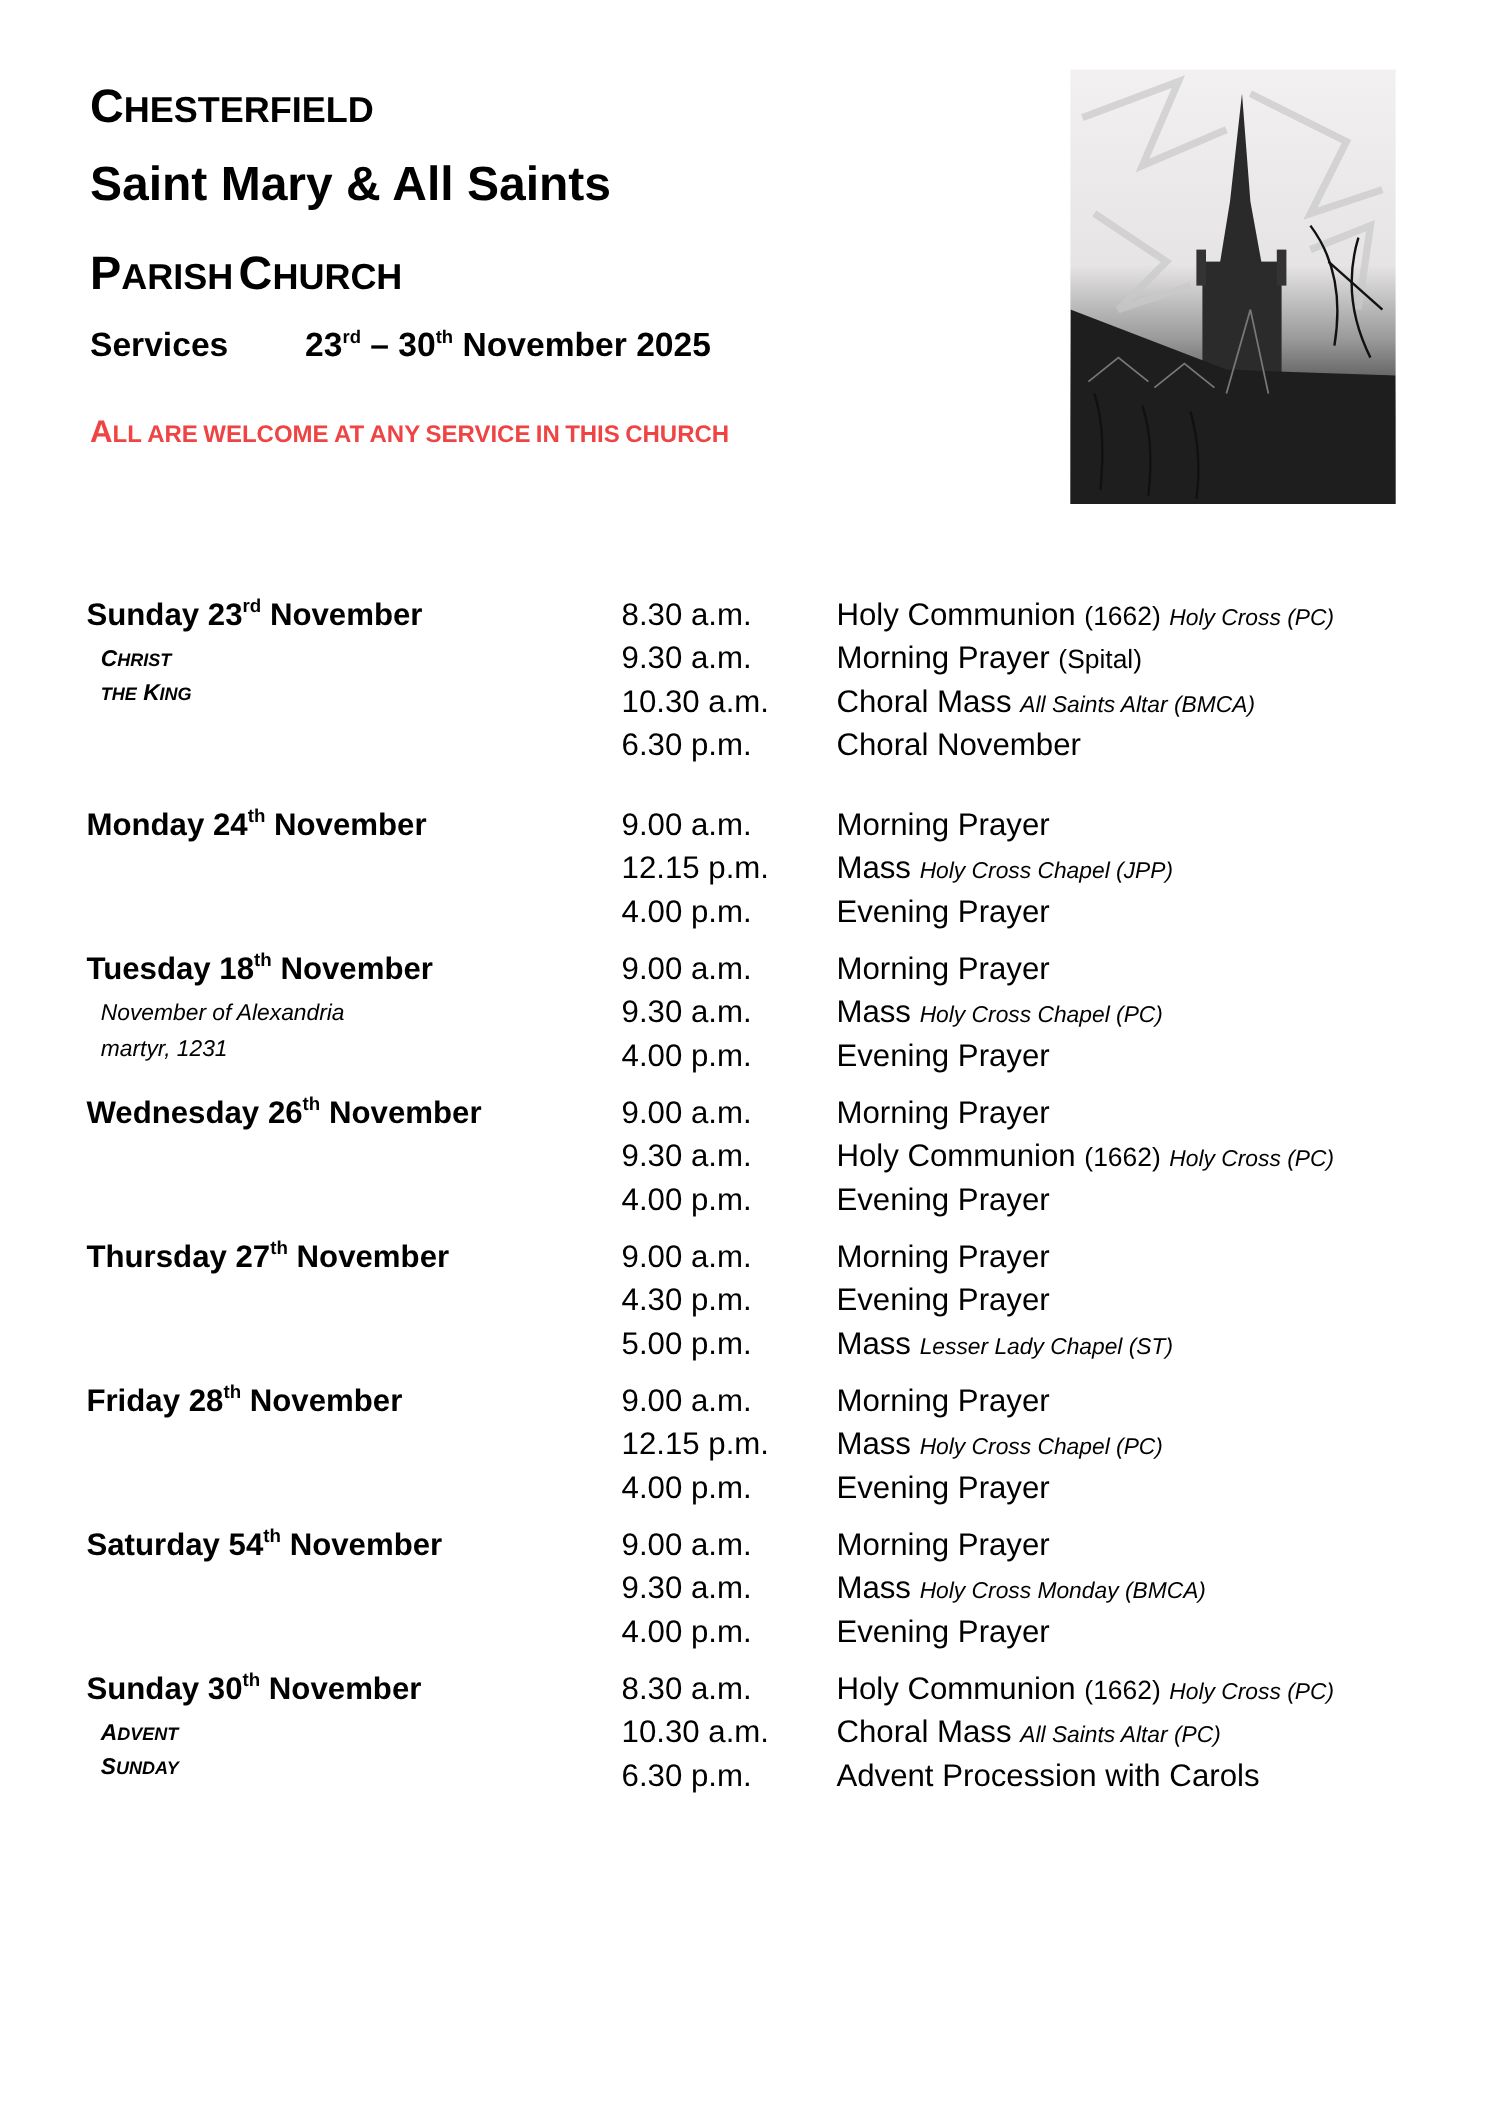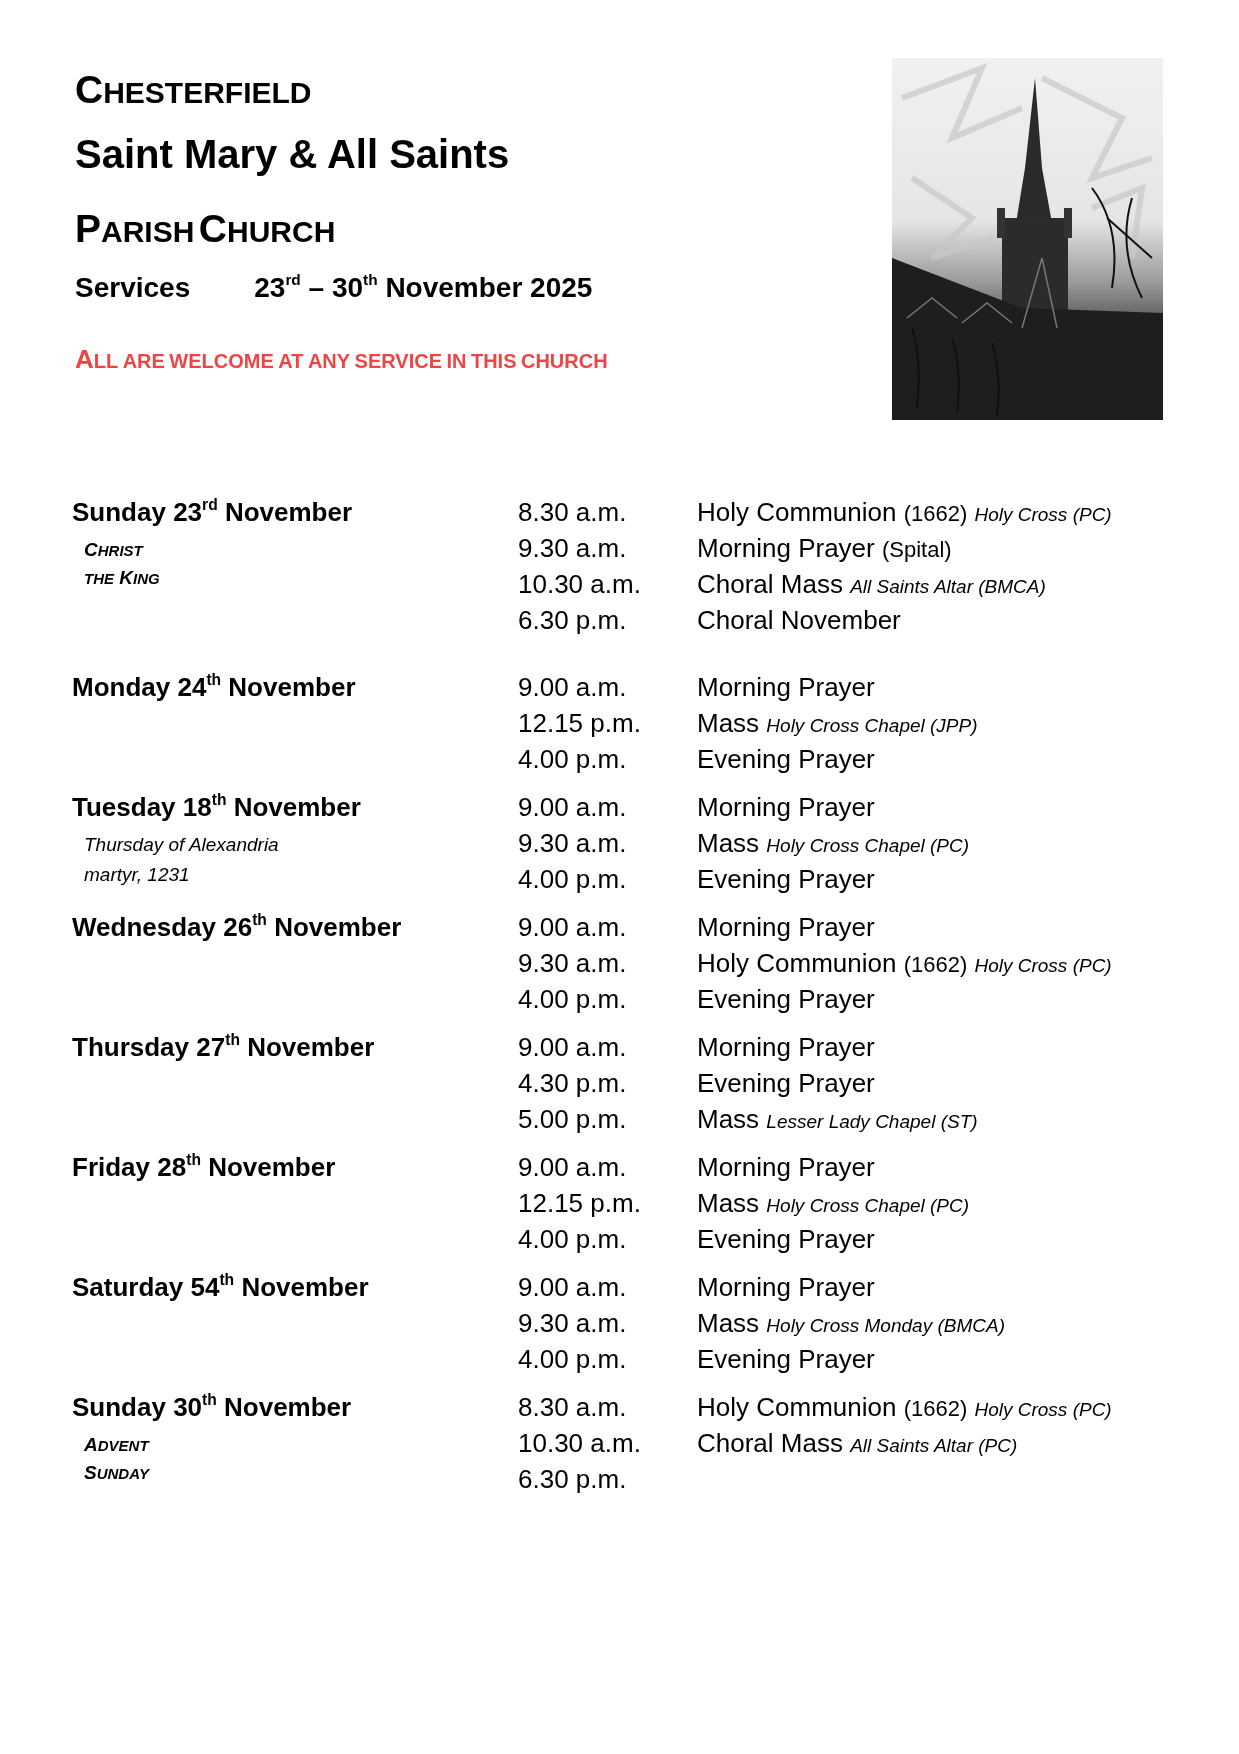--- a/index.html
+++ b/index.html
@@ -116,21 +116,21 @@
         <span class="svc-time">12.15 p.m.</span>
         <span class="svc-name"><span>Mass</span> <span class="svc-detail">Holy Cross Chapel (JPP)</span></span>
       </div>
       <div class="svc-row" style="top: 72px;">
         <span class="svc-time">4.00 p.m.</span>
         <span class="svc-name"><span>Evening Prayer</span></span>
       </div>
     </div>
     <div class="day-group" style="top: 790px;">
       <div class="day-title"><span>Tuesday</span> <span>18</span><sup>th</sup> <span>November</span></div>
-      <div class="day-note" style="top: 44px;">Thursday of Alexandria</div>
+      <div class="day-note" style="top: 44px;">November of Alexandria</div>
       <div class="day-note" style="top: 74px;">martyr, 1231</div>
       <div class="svc-row" style="top: 0px;">
         <span class="svc-time">9.00 a.m.</span>
         <span class="svc-name"><span>Morning Prayer</span></span>
       </div>
       <div class="svc-row" style="top: 36px;">
         <span class="svc-time">9.30 a.m.</span>
         <span class="svc-name"><span>Mass</span> <span class="svc-detail">Holy Cross Chapel (PC)</span></span>
       </div>
       <div class="svc-row" style="top: 72px;">
@@ -205,15 +205,16 @@
       <div class="svc-row" style="top: 0px;">
         <span class="svc-time">8.30 a.m.</span>
         <span class="svc-name"><span>Holy Communion</span> <span class="svc-extra">(1662)</span> <span class="svc-detail">Holy Cross (PC)</span></span>
       </div>
       <div class="svc-row" style="top: 36px;">
         <span class="svc-time">10.30 a.m.</span>
         <span class="svc-name"><span>Choral Mass</span> <span class="svc-detail">All Saints Altar (PC)</span></span>
       </div>
       <div class="svc-row" style="top: 72px;">
         <span class="svc-time">6.30 p.m.</span>
+        <span class="svc-name"><span>Advent Procession with Carols</span></span>
       </div>
     </div>
   </div>
 
 </body></html>

